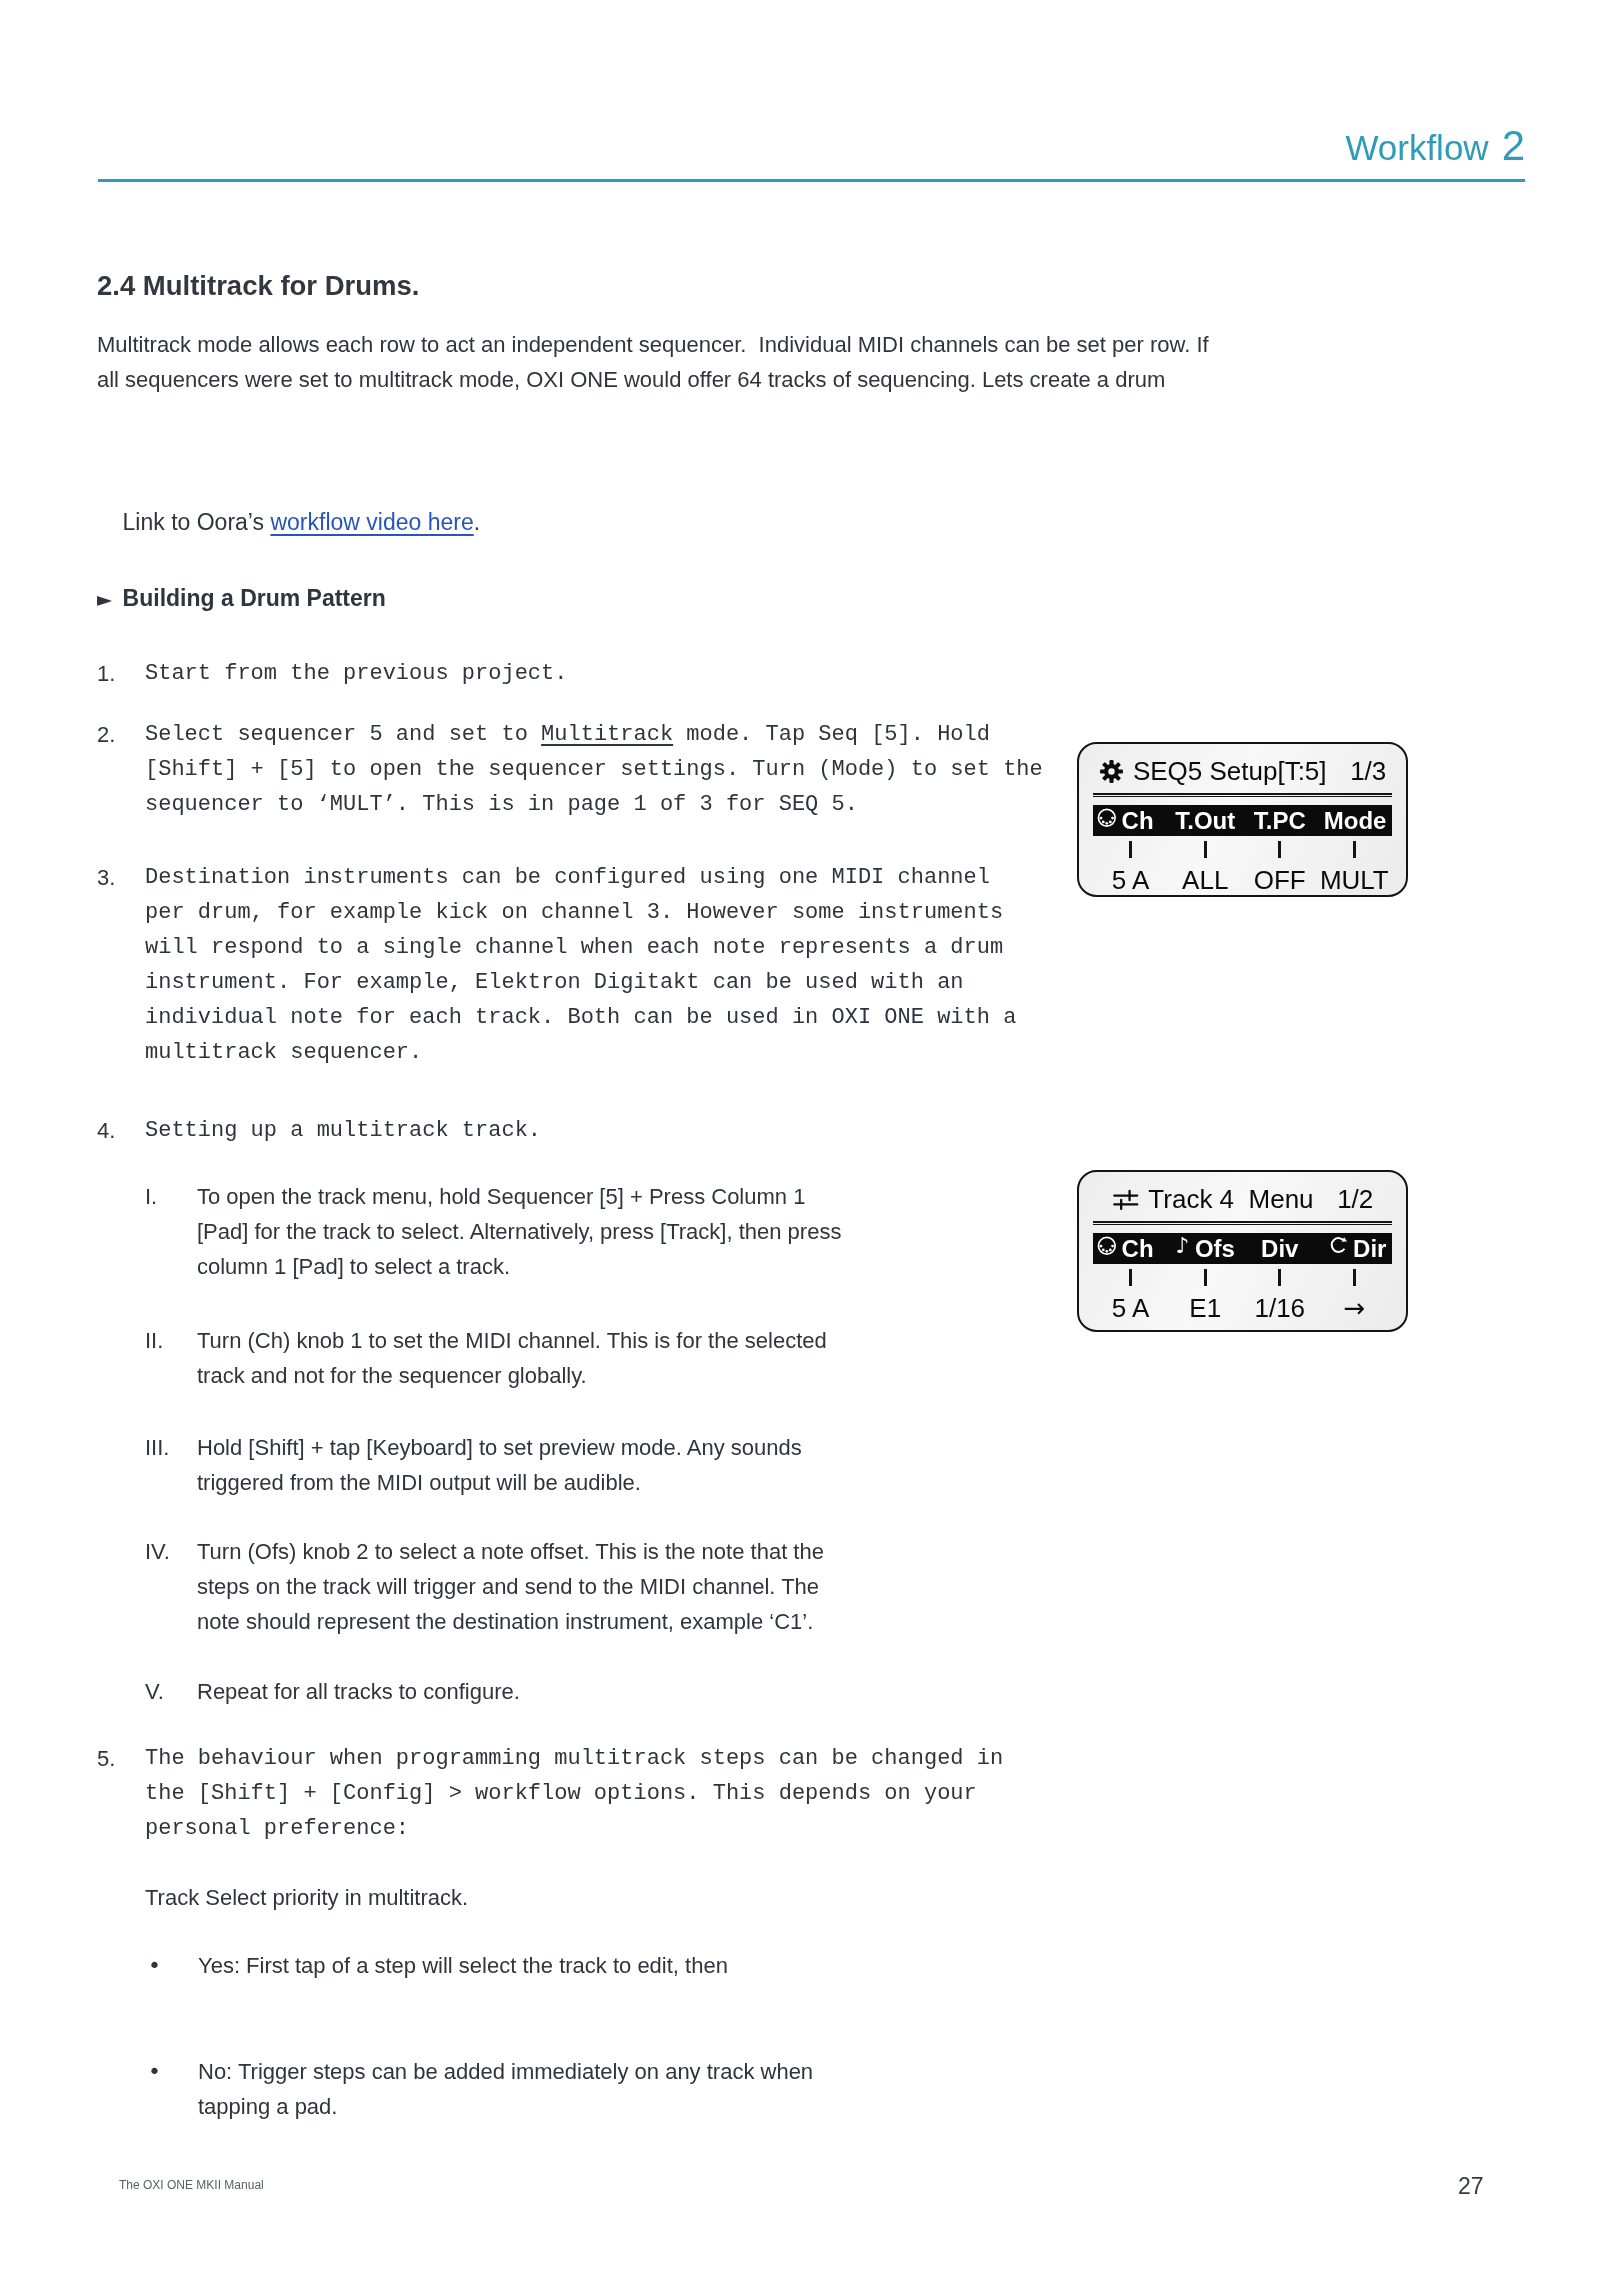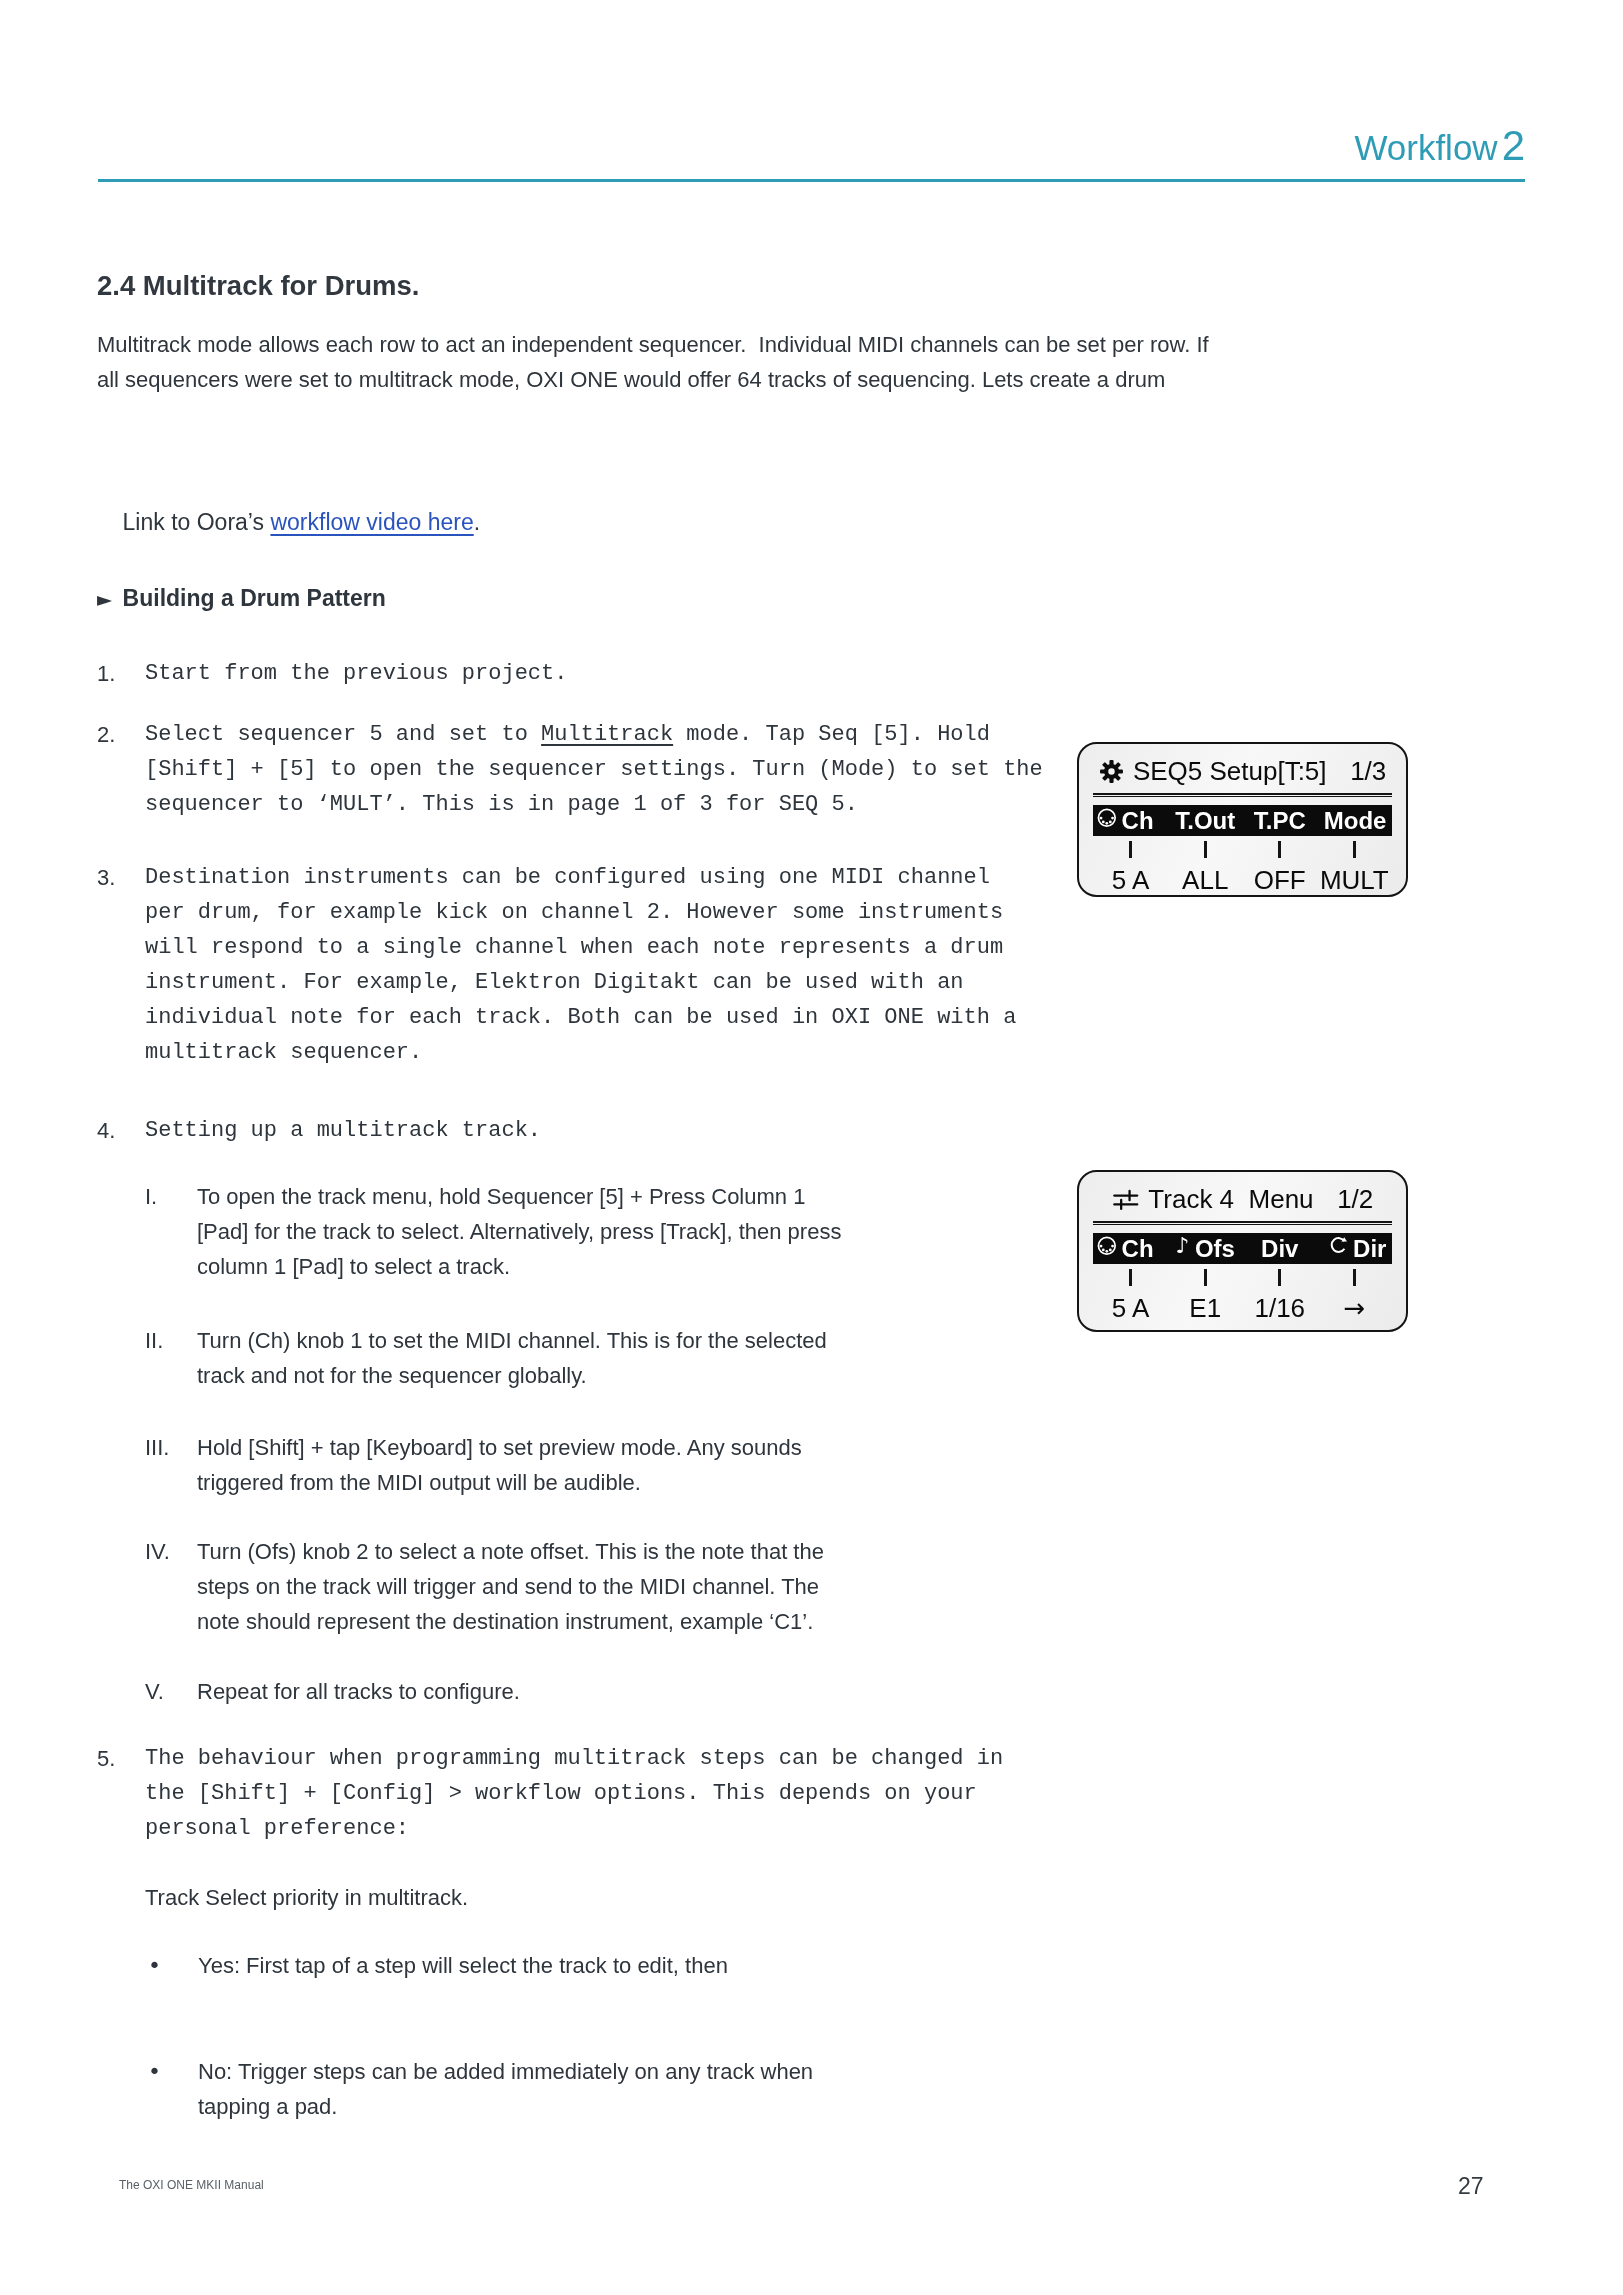--- a/index.html
+++ b/index.html
@@ -10,21 +10,21 @@
     font-family:"Liberation Sans","DejaVu Sans",sans-serif;
     color:#2e353c;
     overflow:hidden;
   }
   .abs{position:absolute;}
   .pre{white-space:pre-wrap;}
   .ln{display:block;white-space:pre;line-height:35px;}
   .glyph{font-family:"DejaVu Sans",sans-serif;}
 
   
-  .chapter{top:122px;right:98px;display:flex;align-items:baseline;gap:4px;color:#2f9cb6;}
+  .chapter{top:122px;right:98px;display:flex;align-items:baseline;gap:13px;color:#2f9cb6;}
   .chapter .word{font-size:35px;font-weight:400;}
   .chapter .numeral{font-size:42px;font-weight:300;}
   .head-rule{top:179px;left:98px;width:1427px;height:3.3px;background:#2f9cb6;}
 
   
   .section-title{top:270px;left:97px;font-size:27.5px;font-weight:bold;color:#31383f;}
   .body-text{font-size:22px;line-height:35px;color:#2e353c;}
   .intro{top:327px;left:97px;}
   .linkline{top:482px;left:97px;font-size:23px;}
   .hyperlink{color:#2a54bd;text-decoration:underline;text-underline-offset:3.9px;cursor:pointer;}
@@ -109,21 +109,21 @@
       <span class="ln"><span>Select sequencer 5 and set to </span><span class="u">Multitrack</span><span> mode. Tap Seq [5]. Hold</span></span>
       <span class="ln">[Shift] + [5] to open the sequencer settings. Turn (Mode) to set the</span>
       <span class="ln">sequencer to ‘MULT’. This is in page 1 of 3 for SEQ 5.</span>
     </div>
   </div>
 
   <div class="abs item body-text" style="top:860px">
     <span class="num">3.</span>
     <div class="itxt">
       <span class="ln">Destination instruments can be configured using one MIDI channel</span>
-      <span class="ln">per drum, for example kick on channel 2. However some instruments</span>
+      <span class="ln">per drum, for example kick on channel 3. However some instruments</span>
       <span class="ln">will respond to a single channel when each note represents a drum</span>
       <span class="ln">instrument. For example, Elektron Digitakt can be used with an</span>
       <span class="ln">individual note for each track. Both can be used in OXI ONE with a</span>
       <span class="ln">multitrack sequencer.</span>
     </div>
   </div>
 
   <div class="abs item body-text" style="top:1113px">
     <span class="num">4.</span>
     <div class="itxt">

